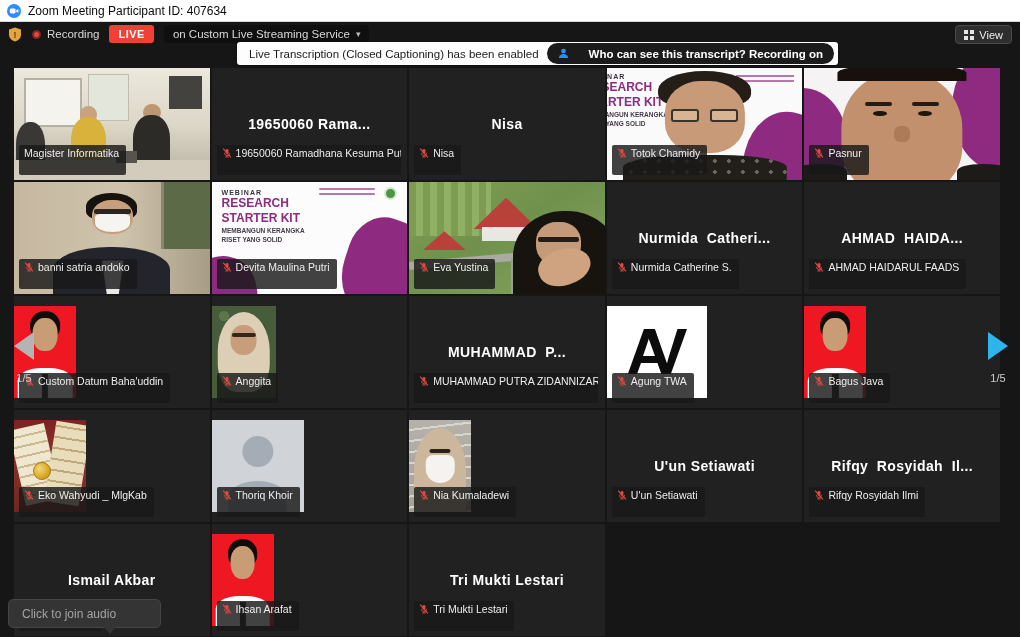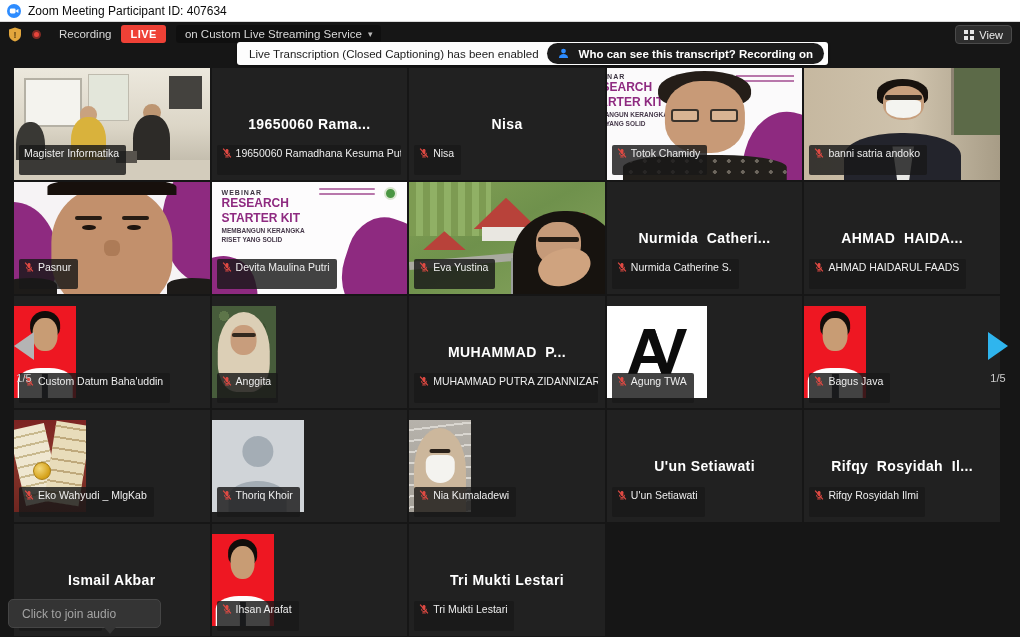--- a/index.html
+++ b/index.html
@@ -23,21 +23,21 @@
   .caret { color:#b9b9b9; font-size:9px; }
   .view-btn { position:absolute; right:8px; top:3px; display:flex; align-items:center; gap:5px;
     background:#2e2e2e; border:1px solid #4a4a4a; border-radius:4px; padding:2px 8px; height:19px; }
   .view-btn span { color:#ececec; font-size:11px; }
 
   
   .notif { position:absolute; left:237px; top:42px; display:flex; align-items:center;flex-direction:column; }
   .notif-white { display:flex; align-items:center; gap:8px; background:#fdfdfd; border-radius:3px;
     height:23px; padding:0 4px 0 12px; box-shadow:0 1px 3px rgba(0,0,0,.4); }
   .notif-msg { font-size:11.5px; color:#1c1c1c; white-space:nowrap; }
-  .notif-pill { display:flex; align-items:center; gap:10px; background:#1b1b1b; border-radius:11px;
+  .notif-pill { display:flex; align-items:center; gap:20px; background:#1b1b1b; border-radius:11px;
     height:21px; padding:0 11px; }
   .notif-pill span { color:#fff; font-size:11.5px; font-weight:bold; white-space:nowrap; }
   .notif-close { color:#cfcfcf; font-size:14px; padding:0 8px 0 12px; line-height:23px; cursor:default; }
 
   
   .grid { position:absolute; left:14px; top:68px; width:986px;
     display:grid; grid-template-columns:repeat(5,1fr); grid-auto-rows:112px; gap:2px; }
   .tile { position:relative; background:#212121; overflow:hidden; }
   .tile.active { outline:2px solid #c5cc55; outline-offset:-2px; }
   .center-name { position:absolute; inset:0; display:flex; align-items:center; justify-content:center;
@@ -239,21 +239,21 @@
     <path d="M10.4 7.4 L13 5.6 V10.4 L10.4 8.6 Z" fill="#fff"></path>
   </svg>
   <span class="app-title">Zoom Meeting Participant ID: 407634</span>
 </div>
 
 <div class="toolbar">
   <svg width="14" height="15" viewBox="0 0 14 15">
     <path d="M7 0.5 L13 2.6 V7.5 C13 11.2 10.4 13.6 7 14.5 C3.6 13.6 1 11.2 1 7.5 V2.6 Z" fill="#e2a63d"></path>
     <text x="7" y="10.5" font-size="9" font-weight="bold" fill="#5d4010" text-anchor="middle">!</text>
   </svg>
-  <div style="display:flex;align-items:center;gap:18px">
+  <div style="display:flex;align-items:center;gap:6px">
     <div class="rec-dot"></div>
     <span class="tb-text">Recording</span>
   </div>
   <span class="live-badge">LIVE</span>
   <div class="stream-chip">
     <span class="tb-text">on Custom Live Streaming Service</span>
     <span class="caret">▾</span>
   </div>
   <div class="view-btn">
     <svg width="10" height="10" viewBox="0 0 10 10">
@@ -341,38 +341,20 @@
     </div>
     <div class="name-label">
         <svg class="mic">
           <use href="#mic-muted"></use>
         </svg>
         <span>Totok Chamidy</span>
       </div>
   </div>
 
   <div class="tile">
-    <div class="scene sc-banni">
-      <div class="bn-window"></div>
-        <div class="bn-hair"></div>
-        <div class="bn-face"></div>
-      <div class="bn-glasses"></div>
-        <div class="bn-mask"></div>
-        <div class="bn-suit"></div>
-        <div class="bn-shirt"></div>
-    </div>
-    <div class="name-label">
-        <svg class="mic">
-          <use href="#mic-muted"></use>
-        </svg>
-        <span>banni satria andoko</span>
-      </div>
-  </div>
-
-  <div class="tile">
     <div class="scene sc-pasnur">
       <div class="ps-blob-l"></div>
         <div class="ps-blob-r"></div>
       <div class="ps-face"></div>
         <div class="ps-hair"></div>
       <div class="ps-brow-l"></div>
         <div class="ps-brow-r"></div>
       <div class="ps-eye-l"></div>
         <div class="ps-eye-r"></div>
         <div class="ps-nose"></div>
@@ -381,20 +363,38 @@
     </div>
     <div class="name-label">
         <svg class="mic">
           <use href="#mic-muted"></use>
         </svg>
         <span>Pasnur</span>
       </div>
   </div>
 
   <div class="tile">
+    <div class="scene sc-banni">
+      <div class="bn-window"></div>
+        <div class="bn-hair"></div>
+        <div class="bn-face"></div>
+      <div class="bn-glasses"></div>
+        <div class="bn-mask"></div>
+        <div class="bn-suit"></div>
+        <div class="bn-shirt"></div>
+    </div>
+    <div class="name-label">
+        <svg class="mic">
+          <use href="#mic-muted"></use>
+        </svg>
+        <span>banni satria andoko</span>
+      </div>
+  </div>
+
+  <div class="tile">
     <div class="scene sc-devita">
       <div class="dv-text">
         <div class="slide-webinar">WEBINAR</div>
         <div class="slide-title">RESEARCH</div>
         <div class="slide-title">STARTER KIT</div>
         <div class="slide-sub">MEMBANGUN KERANGKA</div>
         <div class="slide-sub">RISET YANG SOLID</div>
       </div>
       <div class="dv-head-r">
           <div class="slide-minibar" style="position:static;width:56px;margin-bottom:3px"></div>

